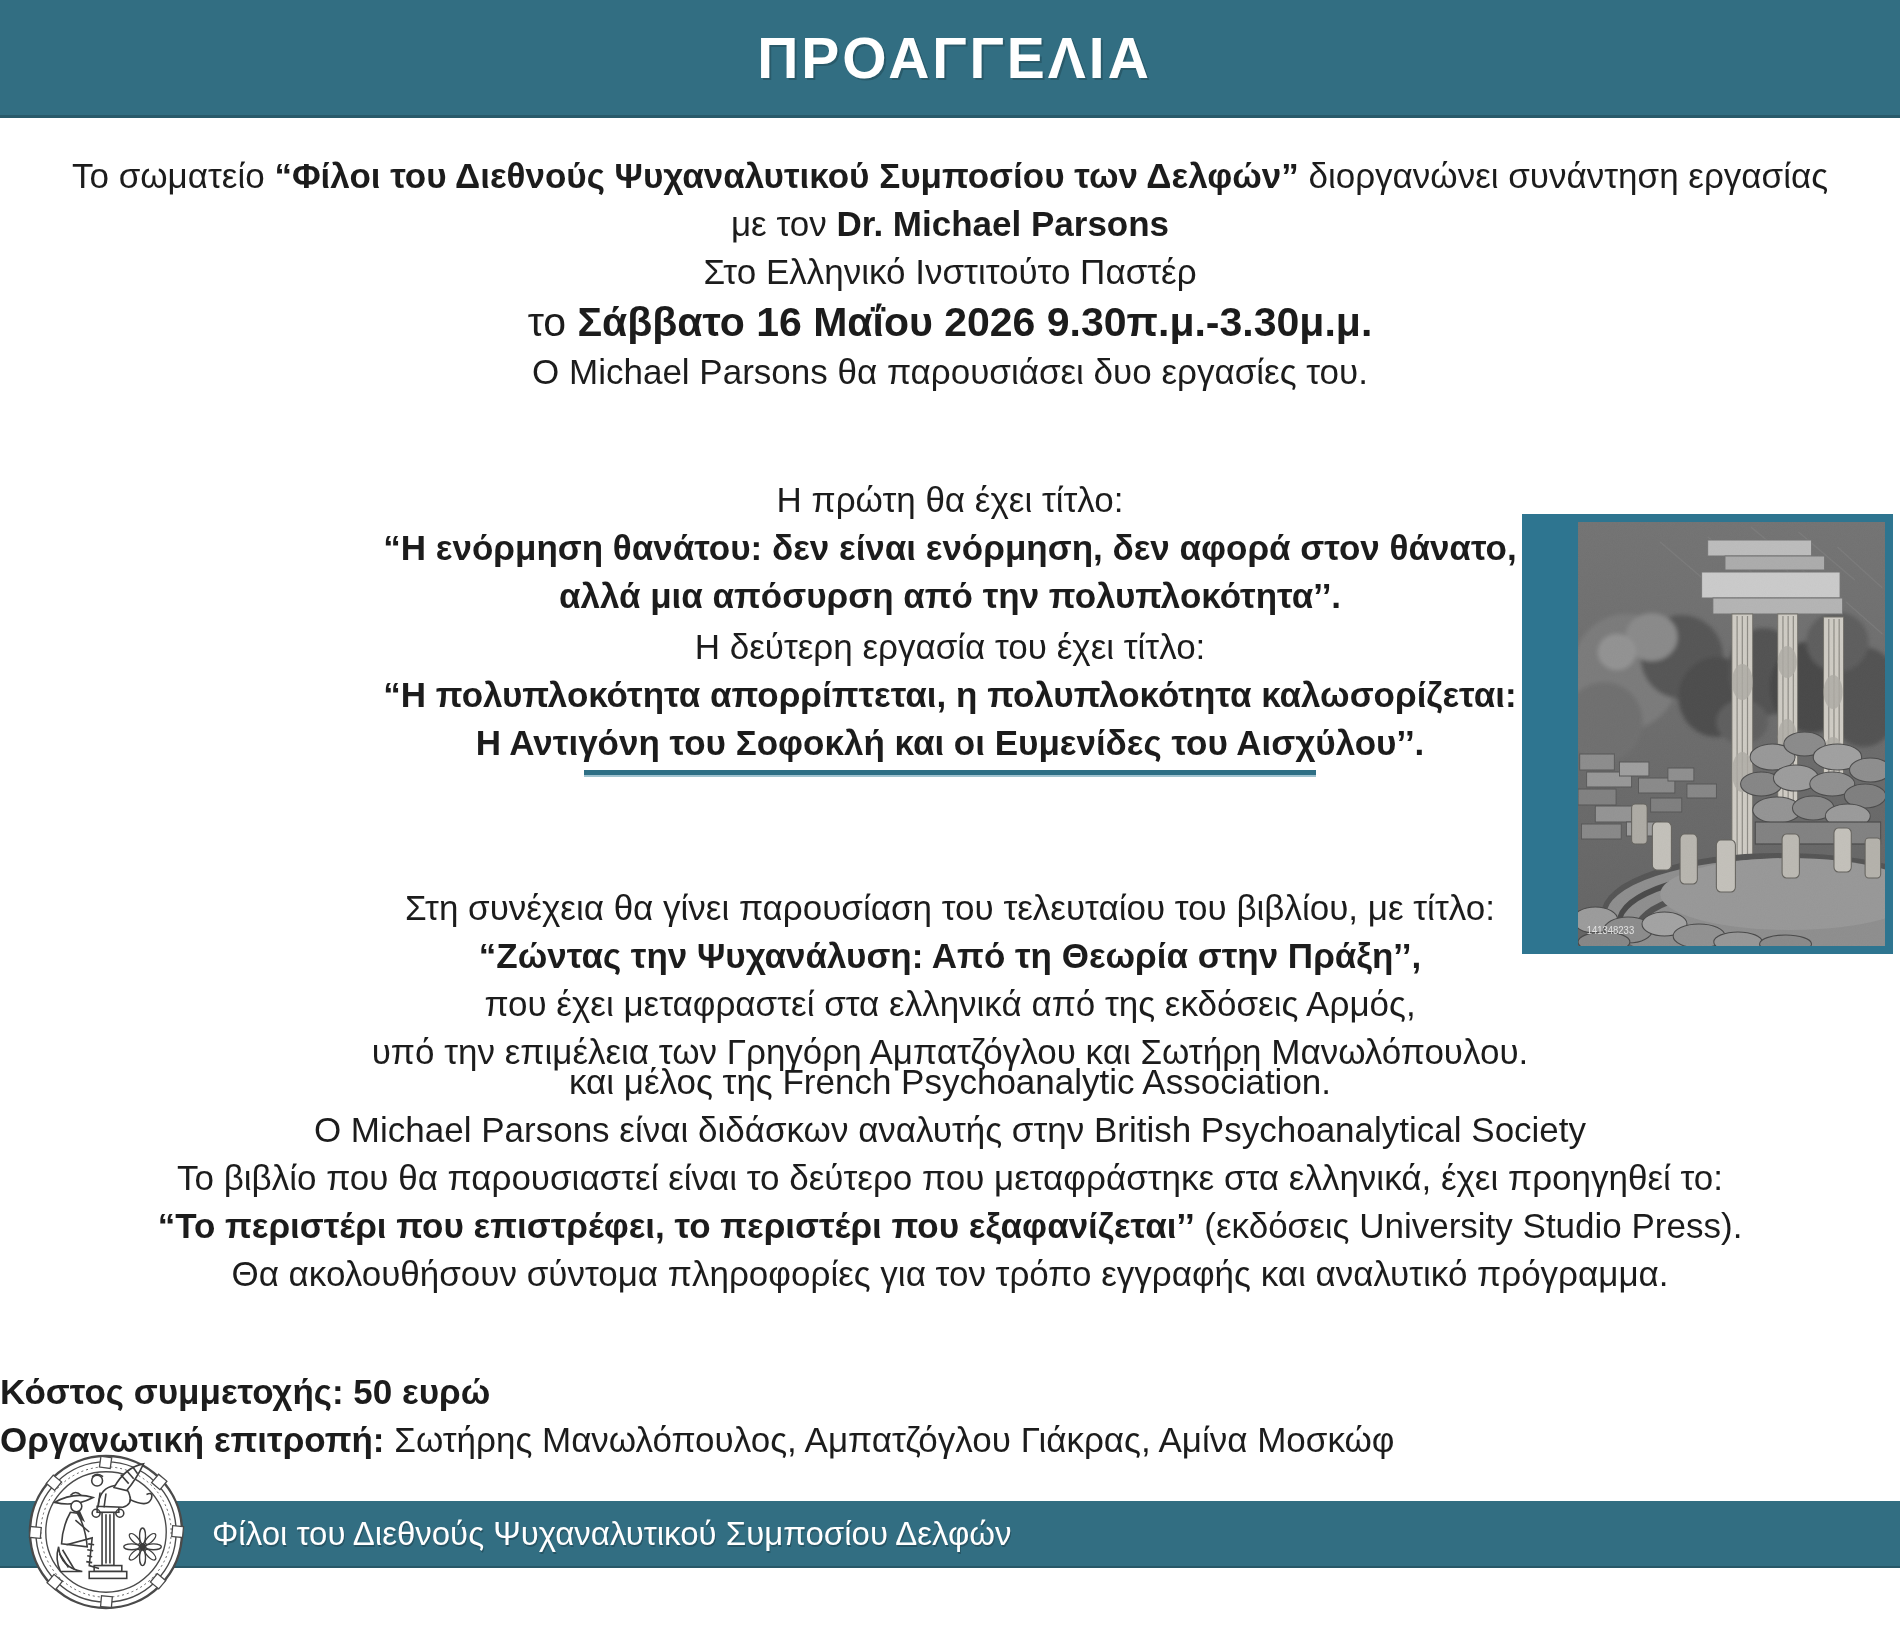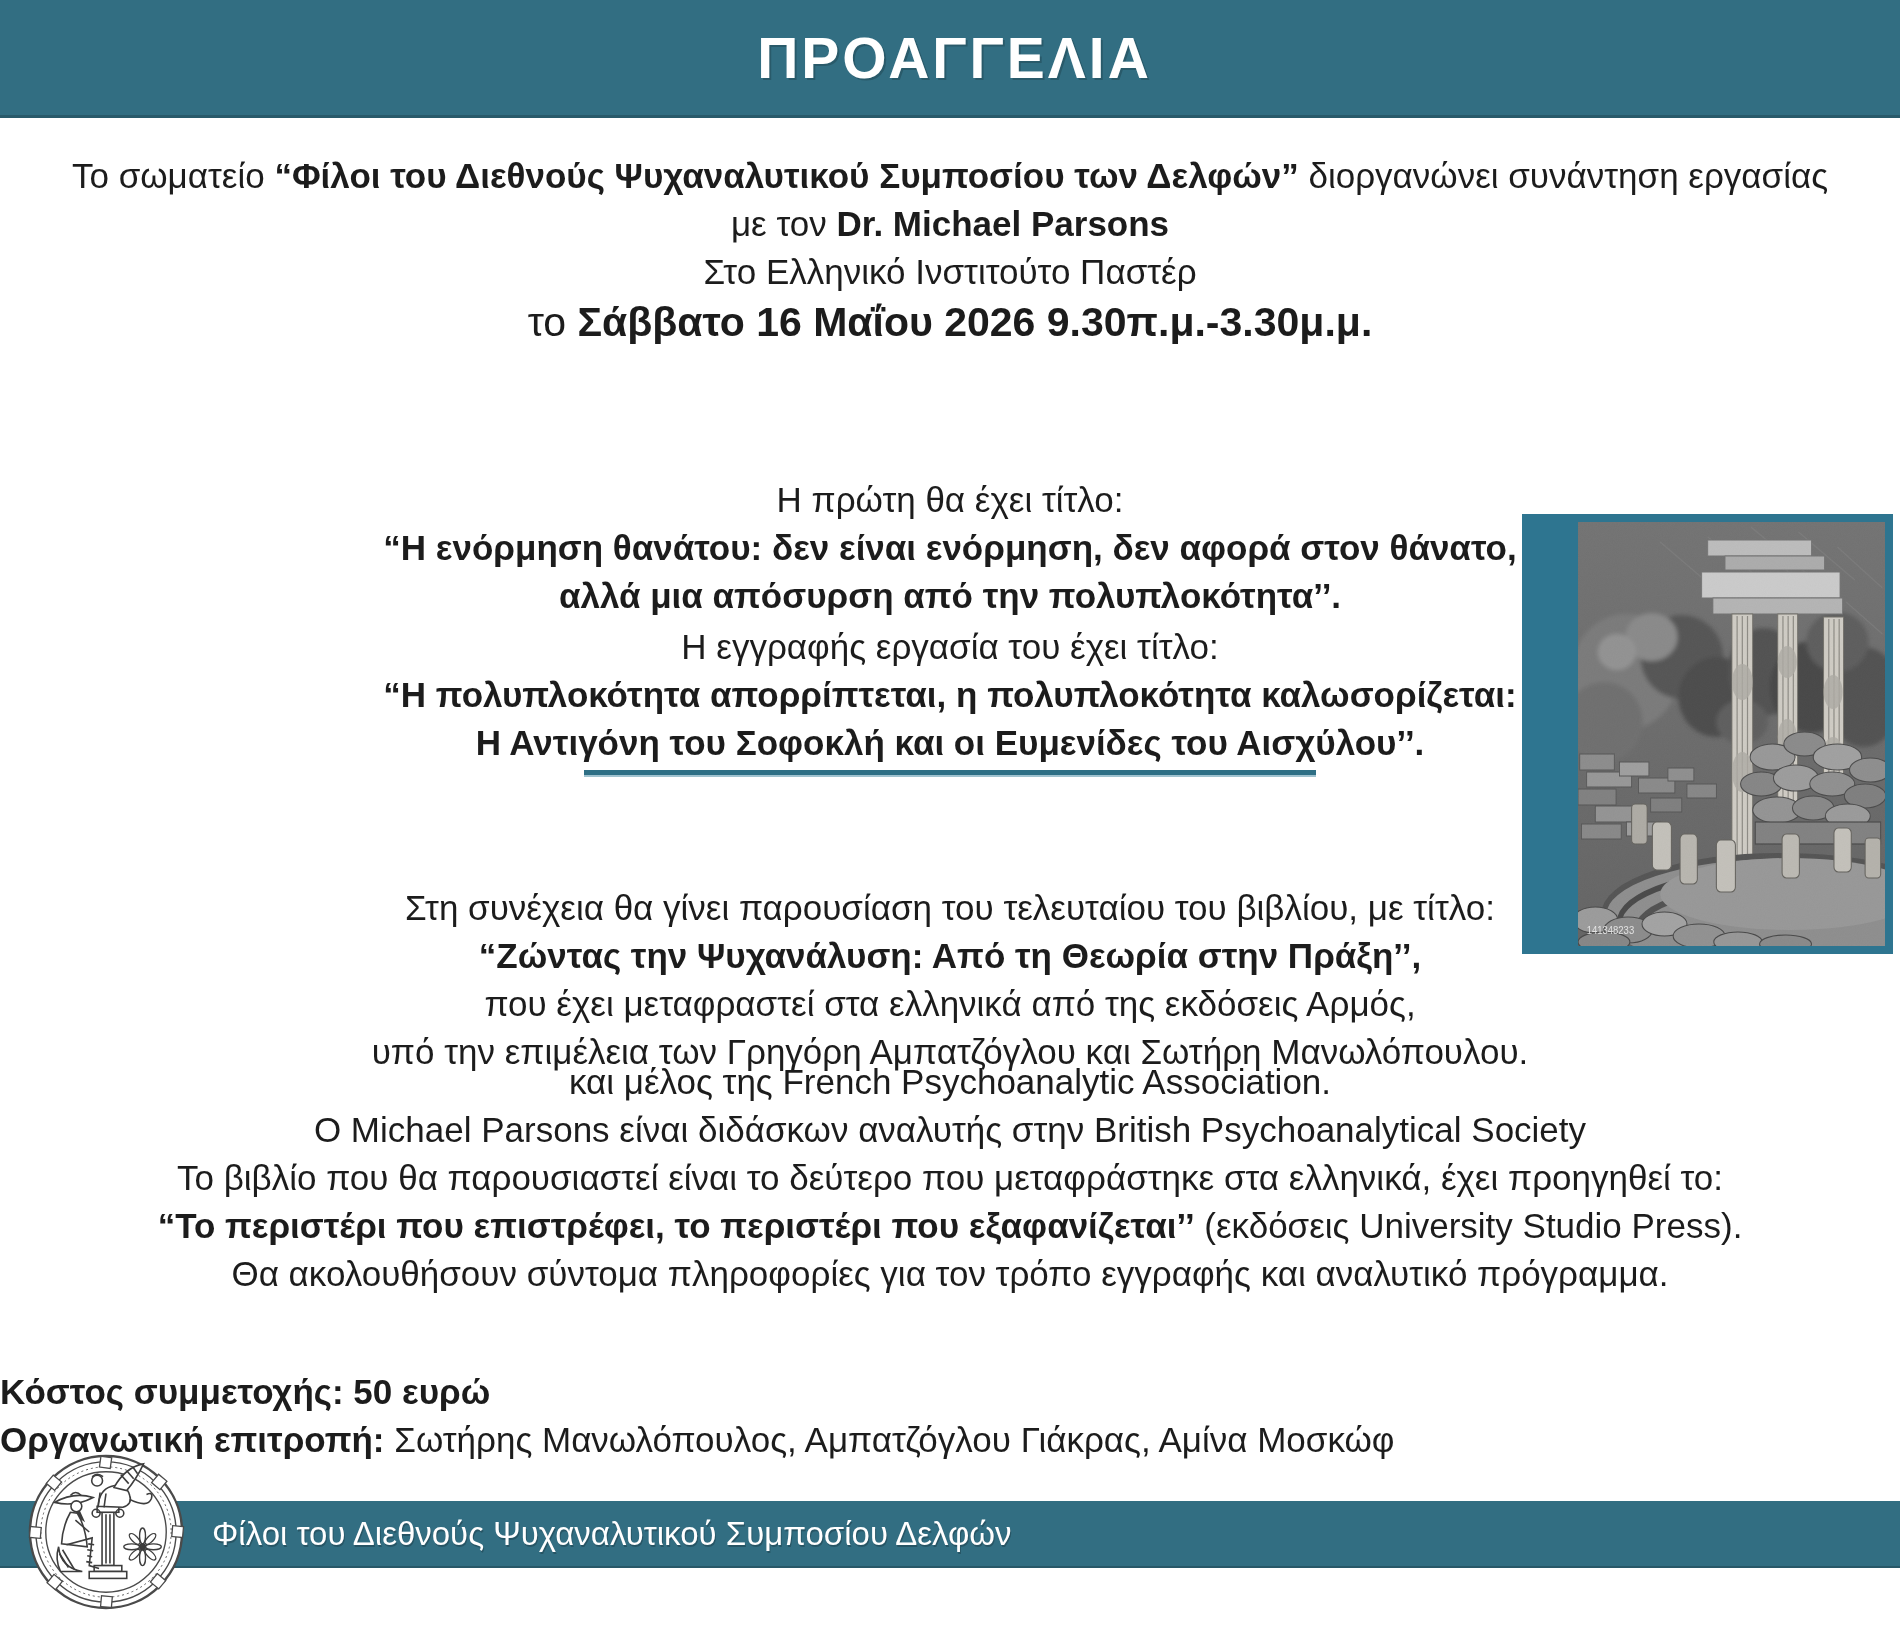--- a/index.html
+++ b/index.html
@@ -71,30 +71,31 @@
 
   <div class="banner">
     <h1>ΠΡΟΑΓΓΕΛΙΑ</h1>
   </div>
 
   <div class="block" style="top:152px;">
     <span class="row"><span>Το σωματείο </span><span class="b">“Φίλοι του Διεθνούς Ψυχαναλυτικού Συμποσίου των Δελφών”</span><span> διοργανώνει συνάντηση εργασίας</span></span>
     <span class="row"><span>με τον </span><span class="b">Dr. Michael Parsons</span></span>
     <span class="row">Στο Ελληνικό Ινστιτούτο Παστέρ</span>
     <span class="row date-row"><span>το </span><span class="b">Σάββατο 16 Μαΐου 2026  9.30π.μ.-3.30μ.μ.</span></span>
+    <span class="row">Ο Michael Parsons θα παρουσιάσει δυο εργασίες του.</span>
   </div>
 
   <div class="block" style="top:476px;">
     <span class="row">Η πρώτη θα έχει τίτλο:</span>
     <span class="row title-row">“Η ενόρμηση θανάτου: δεν είναι ενόρμηση, δεν αφορά στον θάνατο,</span>
     <span class="row title-row">αλλά μια απόσυρση από την πολυπλοκότητα’’.</span>
   </div>
 
   <div class="block" style="top:623px;">
-    <span class="row">Η εγγραφής εργασία του έχει τίτλο:</span>
+    <span class="row">Η δεύτερη εργασία του έχει τίτλο:</span>
     <span class="row title-row">“Η πολυπλοκότητα απορρίπτεται, η πολυπλοκότητα καλωσορίζεται:</span>
     <span class="row title-row">Η Αντιγόνη του Σοφοκλή και οι Ευμενίδες του Αισχύλου’’.</span>
   </div>
 
   <div class="divider"></div>
 
   <div class="block" style="top:884px;">
     <span class="row">Στη συνέχεια θα γίνει παρουσίαση του τελευταίου του βιβλίου, με τίτλο:</span>
     <span class="row title-row">“Ζώντας την Ψυχανάλυση: Από τη Θεωρία στην Πράξη’’,</span>
     <span class="row">που έχει μεταφραστεί στα ελληνικά από της εκδόσεις Αρμός,</span>

